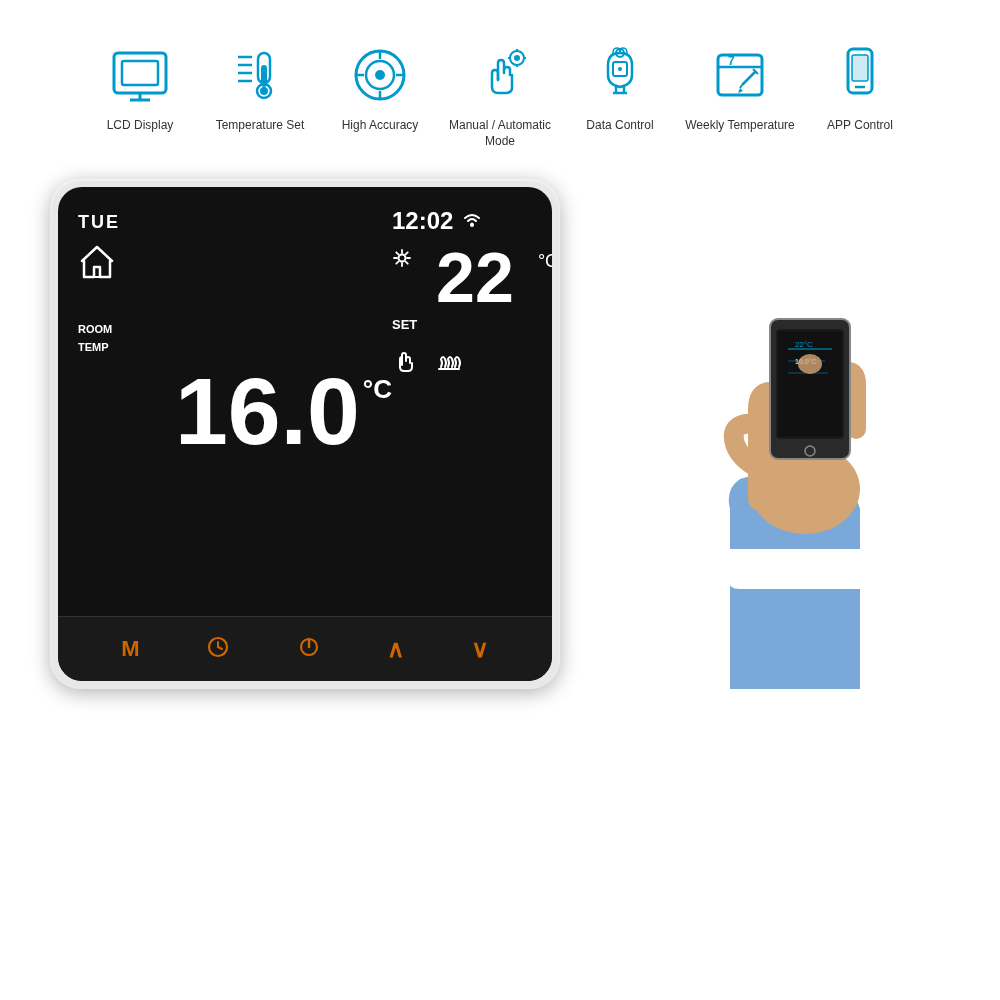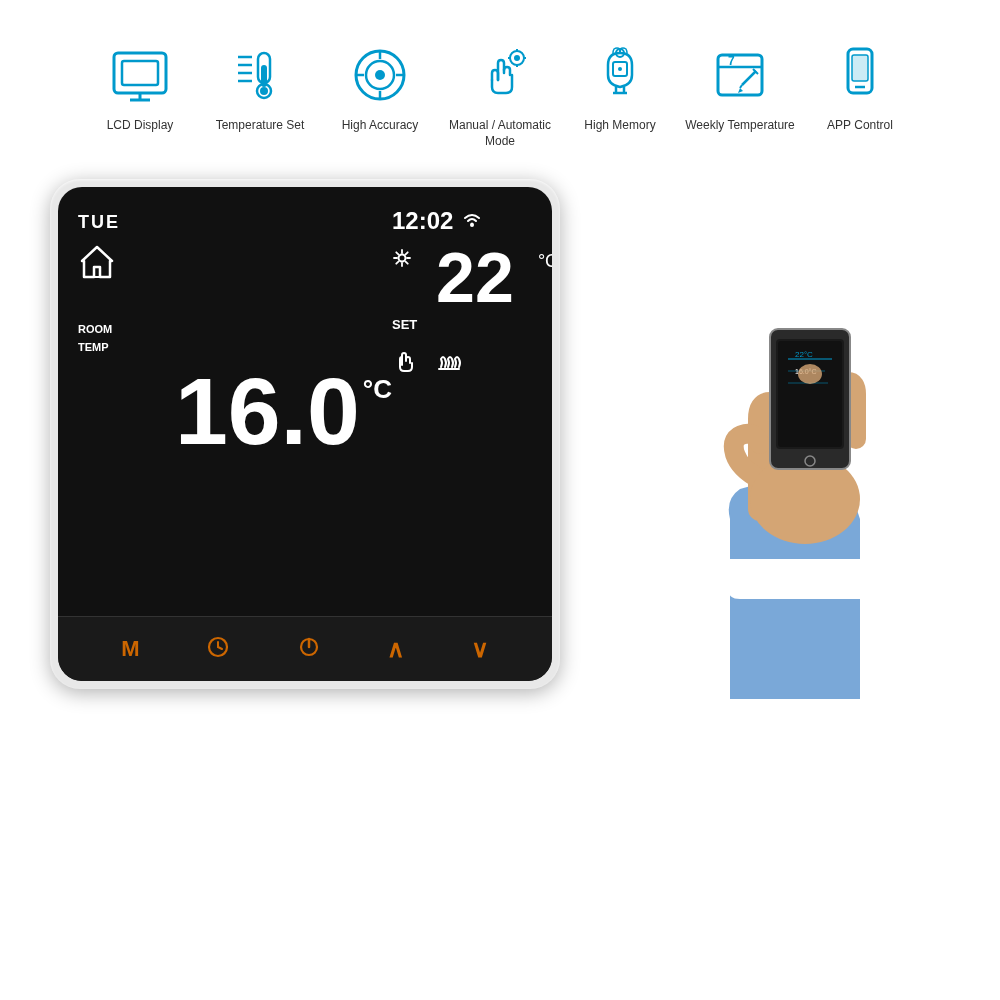--- a/index.html
+++ b/index.html
@@ -43,21 +43,21 @@
       font-size: 12px;
       color: #333;
       line-height: 1.3;
     }
 
     
     .main-content {
       display: flex;
       padding: 10px 30px 20px 50px;
       gap: 20px;
-      align-items: flex-end;
+      align-items: center;
     }
 
     
     .thermostat-container {
       width: 520px;
       height: 520px;
       flex-shrink: 0;
     }
     .thermostat-outer {
       width: 510px;
@@ -281,21 +281,21 @@
 
         <circle cx="30" cy="8" r="4" stroke="#0099cc" stroke-width="2" fill="none"></circle>
         <path d="M30 4 Q33 2 36 4 Q38 8 36 10" stroke="#0099cc" stroke-width="1.5" fill="none"></path>
         <path d="M30 4 Q27 2 24 4 Q22 8 24 10" stroke="#0099cc" stroke-width="1.5" fill="none"></path>
 
         <circle cx="30" cy="24" r="2" fill="#0099cc"></circle>
 
         <line x1="30" y1="3" x2="30" y2="8" stroke="#0099cc" stroke-width="2"></line>
       </svg>
     </div>
-    <span class="feature-label">High Memory</span>
+    <span class="feature-label">Data Control</span>
   </div>
 
   <div class="feature-item">
     <div class="feature-icon">
       <svg viewBox="0 0 60 60" fill="none" xmlns="http://www.w3.org/2000/svg">
         <rect x="8" y="10" width="44" height="40" rx="4" stroke="#0099cc" stroke-width="3" fill="none"></rect>
         <line x1="8" y1="22" x2="52" y2="22" stroke="#0099cc" stroke-width="2.5"></line>
         <text x="18" y="20" fill="#0099cc" font-size="12" font-weight="bold">7</text>
 
         <line x1="32" y1="40" x2="46" y2="26" stroke="#0099cc" stroke-width="2.5"></line>

